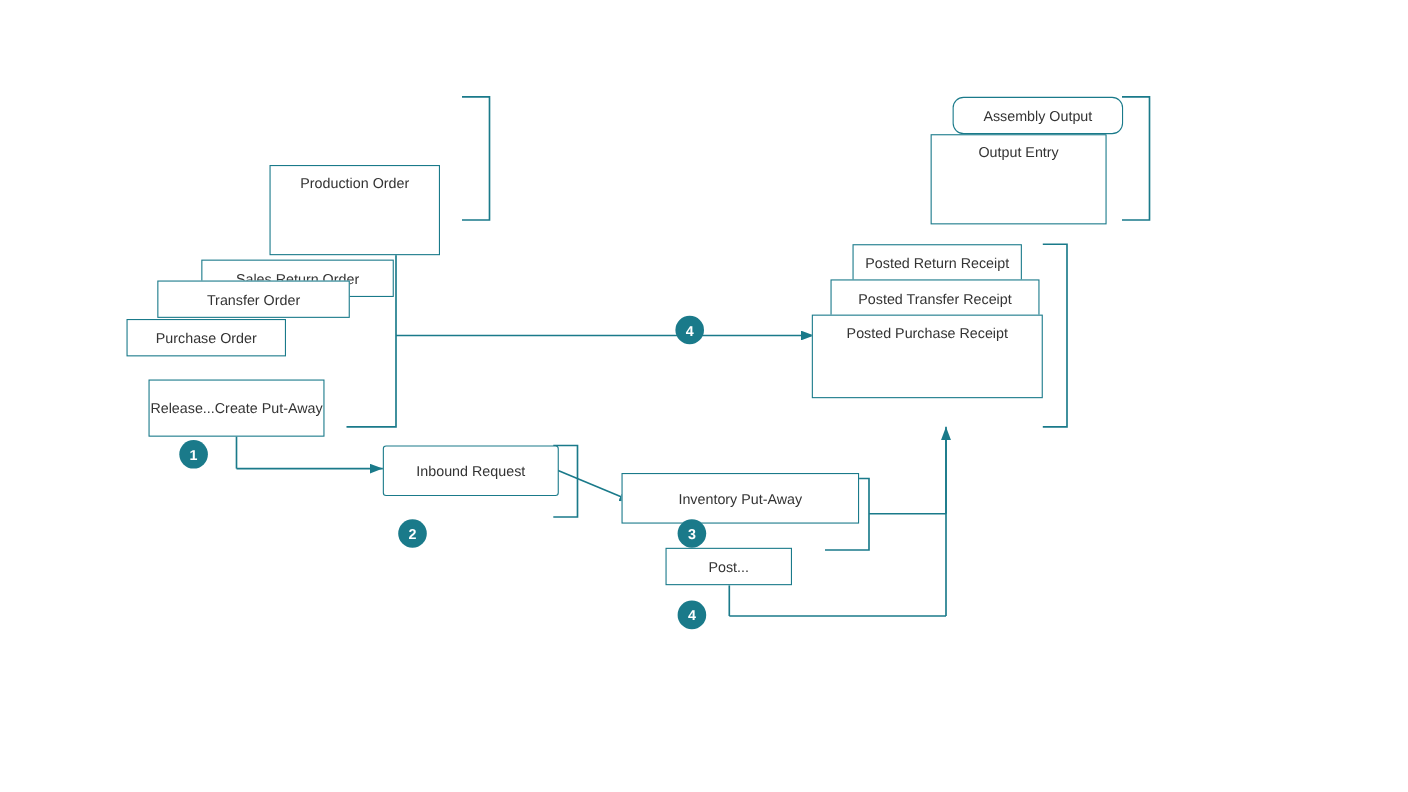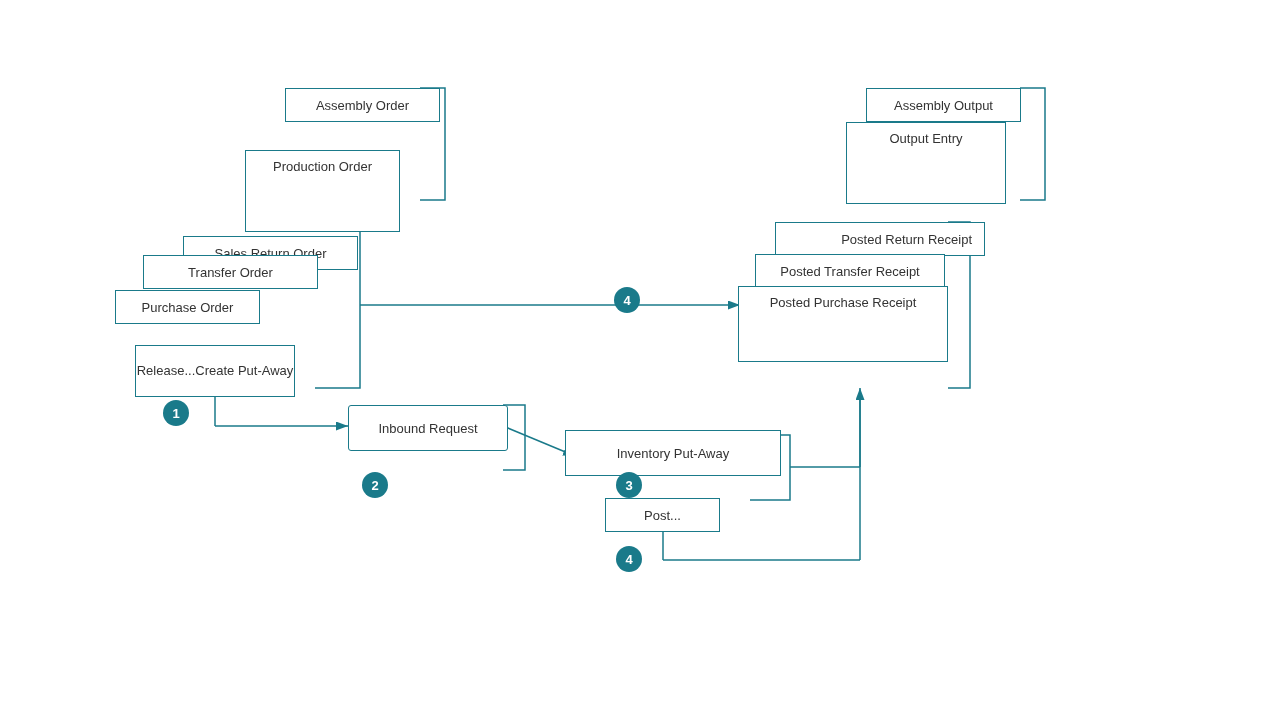--- a/index.html
+++ b/index.html
@@ -90,29 +90,26 @@
     <line x1="790" y1="467" x2="860" y2="467" marker-end="none"></line>
     <line x1="860" y1="467" x2="860" y2="388" marker-end="url(#arrowhead)"></line>
 
     <line x1="663" y1="532" x2="663" y2="560" marker-end="none"></line>
     <line x1="663" y1="560" x2="860" y2="560" marker-end="none"></line>
     <line x1="860" y1="560" x2="860" y2="390" marker-end="none"></line>
 
     <polyline points="503,405 525,405 525,470 503,470" marker-end="none"></polyline>
   </svg>
 
-  <div class="box" style="left:285px; top:88px; width:155px; height:34px; display:flex; align-items:center; justify-content:center;">
-    <span>Assembly Order</span>
-  </div>
 
   <div class="box" style="left:245px; top:122px; width:155px; height:82px; display:flex; align-items:flex-start; justify-content:center; padding-top:8px;margin-top:28px;">
     <span>Production Order</span>
   </div>
 
-  <div class="box" style="left:866px; top:88px; width:155px; height:34px; display:flex; align-items:center; justify-content:center;">
+  <div class="box" style="left:866px; top:88px; width:155px; height:34px; display:flex; align-items:center; justify-content:center;border-radius:10px;">
     <span>Assembly Output</span>
   </div>
 
   <div class="box" style="left:846px; top:122px; width:160px; height:82px; display:flex; align-items:flex-start; justify-content:center; padding-top:8px;">
     <span>Output Entry</span>
   </div>
 
   <div class="box" style="left:183px; top:236px; width:175px; height:34px; display:flex; align-items:center; justify-content:center;">
     <span>Sales Return Order</span>
   </div>
@@ -123,21 +120,21 @@
 
   <div class="box" style="left:115px; top:290px; width:145px; height:34px; display:flex; align-items:center; justify-content:center;">
     <span>Purchase Order</span>
   </div>
 
   <div class="box" style="left:135px; top:345px; width:160px; height:52px; display:flex; align-items:center; justify-content:center; line-height:1.5;">
     <span>Release...</span>
     <span>Create Put-Away</span>
   </div>
 
-  <div class="box" style="left:775px; top:222px; width:210px; height:34px; display:flex; align-items:center; justify-content:flex-end;">
+  <div class="box" style="left:775px; top:222px; width:154px; height:34px; display:flex; align-items:center; justify-content:center;">
     <span>Posted  Return Receipt</span>
   </div>
 
   <div class="box" style="left:755px; top:254px; width:190px; height:34px; display:flex; align-items:center; justify-content:center;">
     <span>Posted  Transfer Receipt</span>
   </div>
 
   <div class="box" style="left:738px; top:286px; width:210px; height:76px; display:flex; align-items:flex-start; justify-content:center; padding-top:8px;">
     <span>Posted  Purchase Receipt</span>
   </div>

